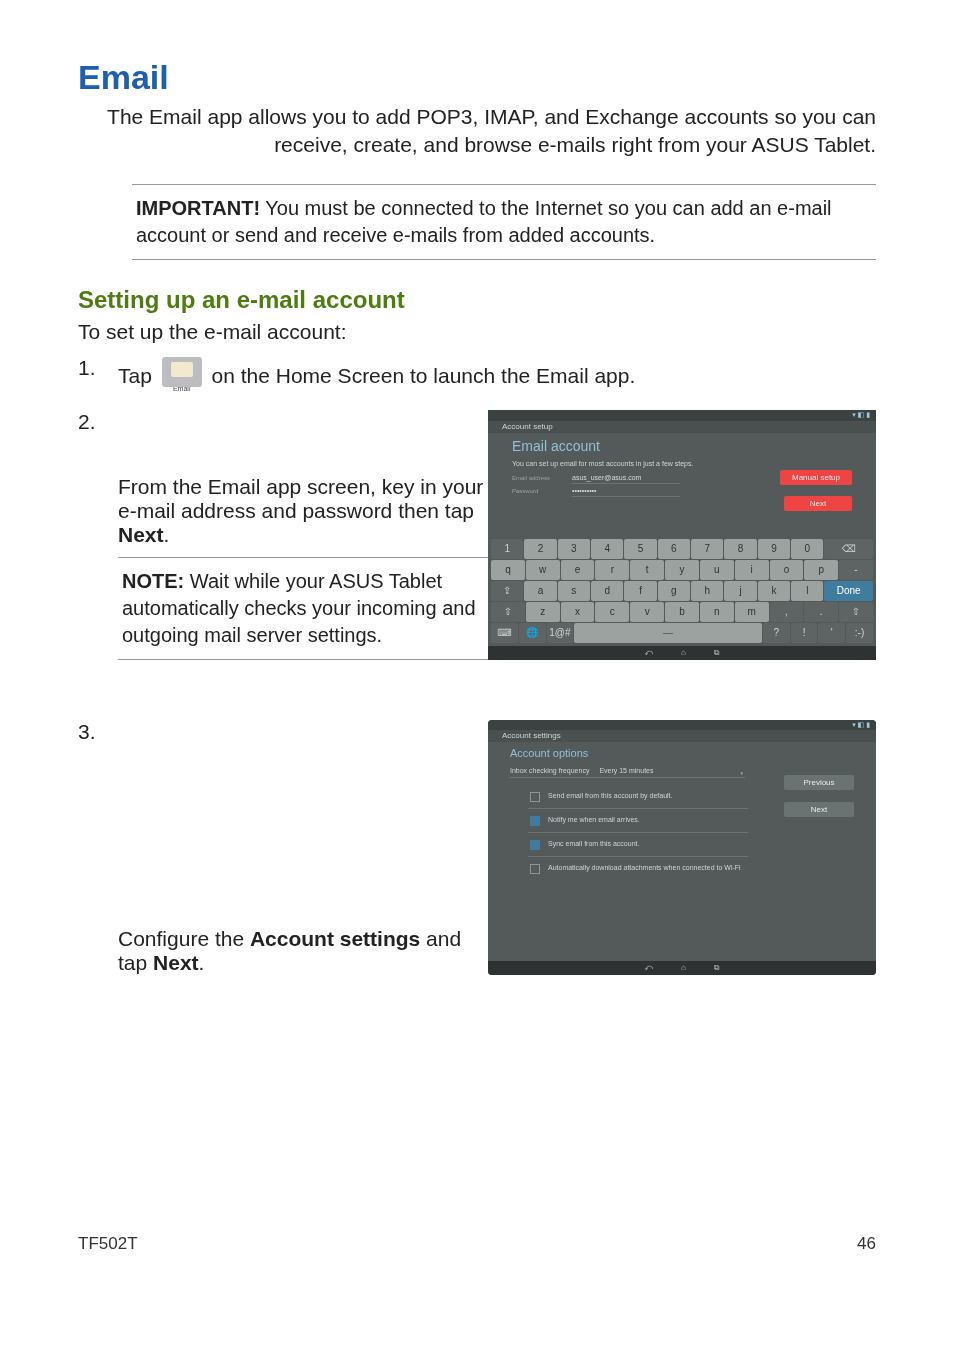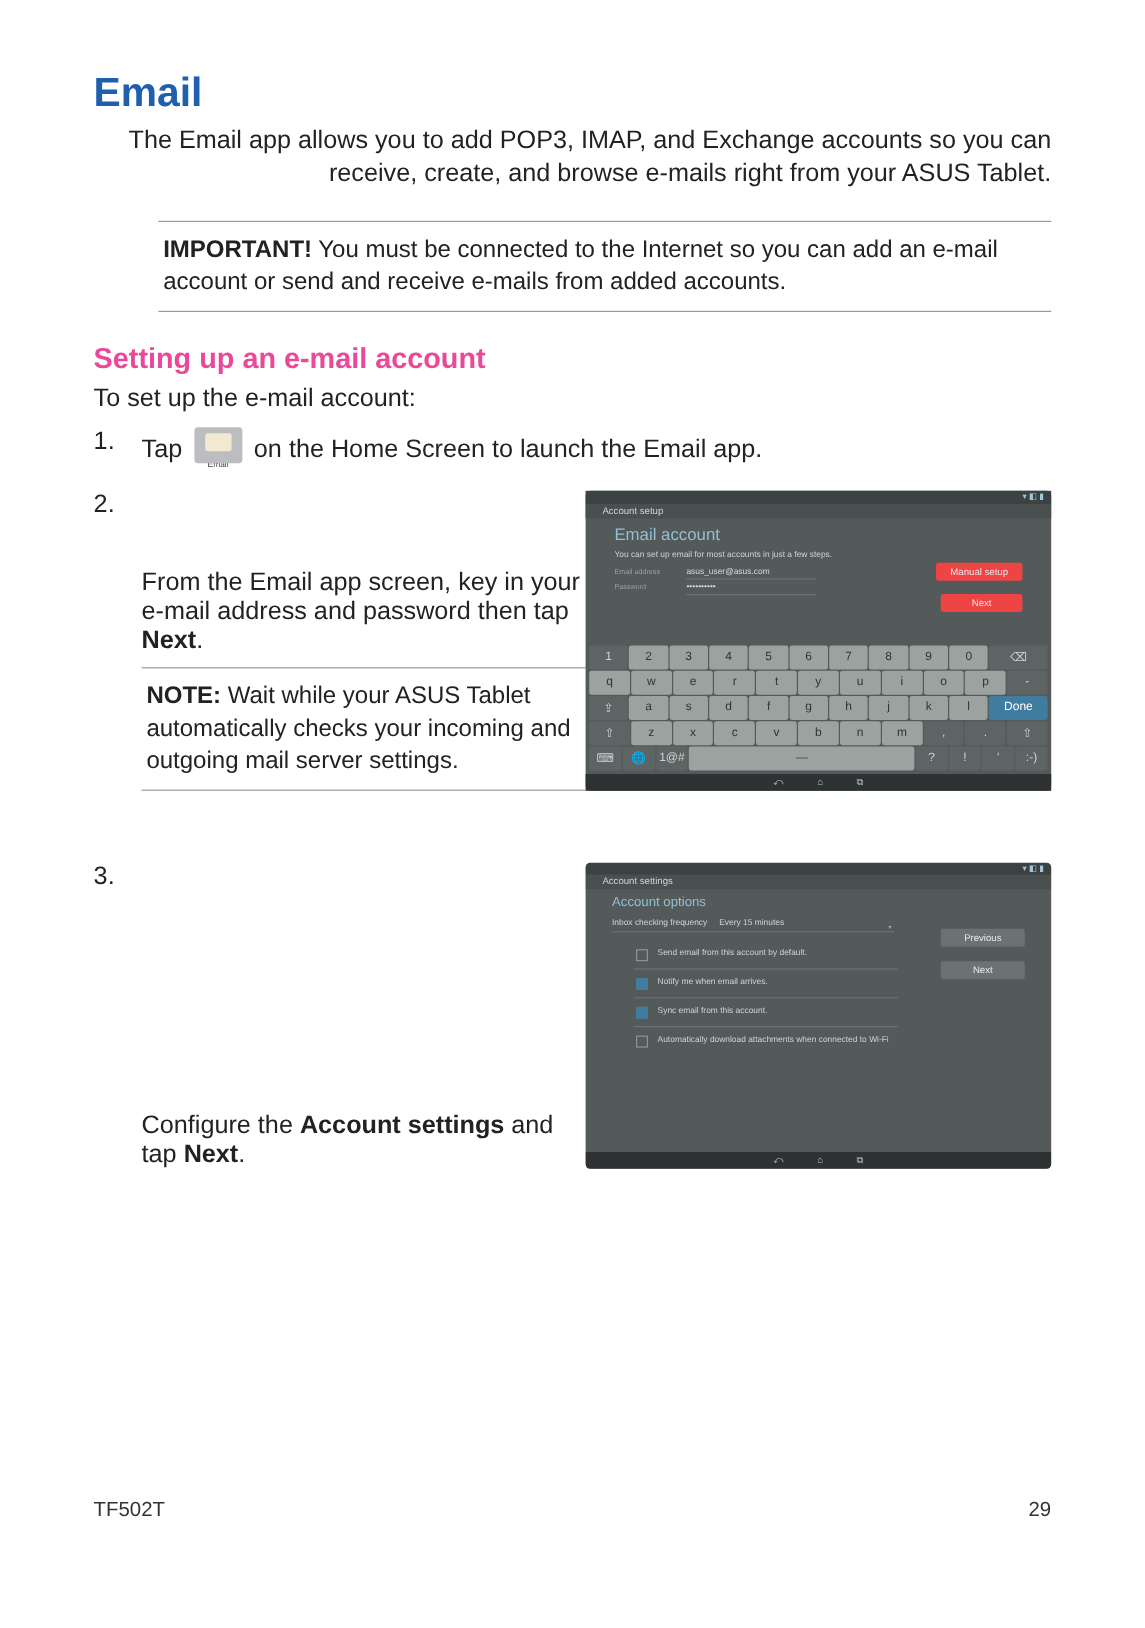--- a/index.html
+++ b/index.html
@@ -16,21 +16,21 @@
     min-height: 1280px;
     position: relative;
   }
   h1.title {
     color: #1e5fb0;
     font-weight: 700;
     font-size: 34px;
     margin: 0 0 6px 0;
   }
   h2.subtitle {
-    color: #ec4899;
+    color: #4d7c0f;
     font-weight: 700;
     font-size: 24px;
     margin: 26px 0 6px 0;
   }
   .lead {
     font-size: 21px;
     line-height: 1.35;
     margin: 0 0 18px 0;
     text-align: right;
   }
@@ -206,21 +206,21 @@
     right:0;
     min-width:38px; text-align:center;
   }
   .shot2 .btn.prev { top: 28px; }
   .shot2 .btn.next { top: 55px; }
   .shot2 .navbar { position:absolute; bottom:0; left:0; right:0; height:14px; background:#2e3232; display:flex; gap:28px; justify-content:center; align-items:center; color:#b9bfbf; font-size:8px;}
 
   
   .footer {
     position: absolute;
-    bottom: 12px;
+    bottom: 26px;
     left: 78px;
     right: 78px;
     display: flex;
     justify-content: space-between;
     font-size: 17px;
     color: #333;
   }
 </style>
 </head>
 <body>
@@ -395,15 +395,15 @@
             </div>
           </div>
         </div>
       </div>
     </li>
 
   </ol>
 
   <div class="footer">
     <span>TF502T</span>
-    <span>29</span>
+    <span>46</span>
   </div>
 </div>
 
 </body></html>

